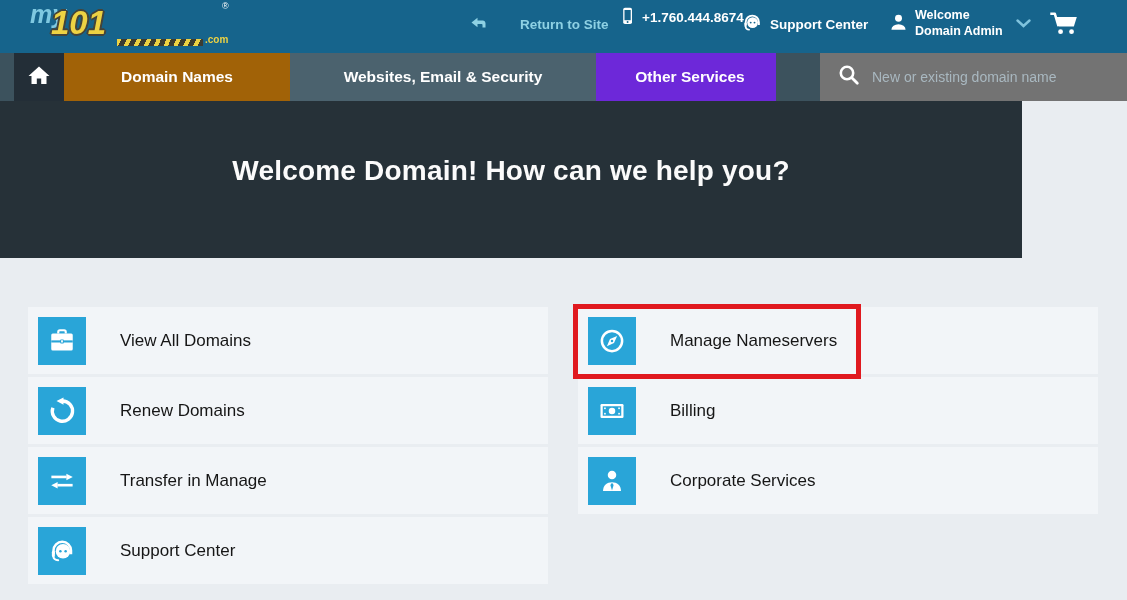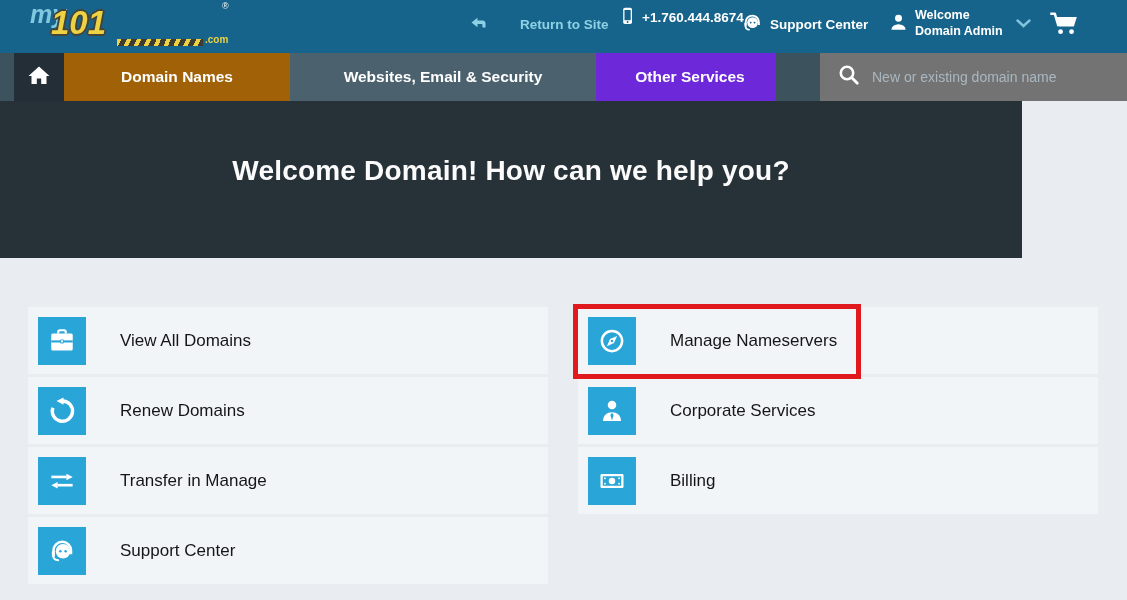--- a/index.html
+++ b/index.html
@@ -221,37 +221,37 @@
         <polygon points="7.9,16.1 10.4,10.4 16.1,7.9 13.6,13.6" fill="#fff"></polygon>
         <circle cx="12" cy="12" r="1" fill="#29a5d8"></circle>
       </svg>
     </span>
     <span class="menu-label">Manage Nameservers</span>
   </div>
 
   <div class="menu-row">
     <span class="menu-icon">
       <svg width="30" height="30" viewBox="0 0 24 24">
-        <circle cx="12" cy="7.2" r="3.4" fill="#fff"></circle>
-        <path d="M4.8 20 C4.8 15.5 8 12.9 12 12.9 C16 12.9 19.2 15.5 19.2 20 Z" fill="#fff"></path>
-        <polygon points="12,13.4 10.7,15.1 12,19.5 13.3,15.1" fill="#29a5d8"></polygon>
-      </svg>
-    </span>
-    <span class="menu-label">Corporate Services</span>
-  </div>
-
-  <div class="menu-row">
-    <span class="menu-icon">
-      <svg width="30" height="30" viewBox="0 0 24 24">
         <rect x="2.8" y="6.4" width="18.4" height="11.2" rx="1" fill="#fff"></rect>
         <rect x="4.6" y="8.2" width="14.8" height="7.6" fill="#29a5d8"></rect>
         <circle cx="12" cy="12" r="2.6" fill="#fff"></circle>
         <rect x="5.7" y="9.2" width="1.3" height="1.3" fill="#fff"></rect>
         <rect x="17" y="9.2" width="1.3" height="1.3" fill="#fff"></rect>
         <rect x="5.7" y="13.5" width="1.3" height="1.3" fill="#fff"></rect>
         <rect x="17" y="13.5" width="1.3" height="1.3" fill="#fff"></rect>
       </svg>
     </span>
     <span class="menu-label">Billing</span>
   </div>
+
+  <div class="menu-row">
+    <span class="menu-icon">
+      <svg width="30" height="30" viewBox="0 0 24 24">
+        <circle cx="12" cy="7.2" r="3.4" fill="#fff"></circle>
+        <path d="M4.8 20 C4.8 15.5 8 12.9 12 12.9 C16 12.9 19.2 15.5 19.2 20 Z" fill="#fff"></path>
+        <polygon points="12,13.4 10.7,15.1 12,19.5 13.3,15.1" fill="#29a5d8"></polygon>
+      </svg>
+    </span>
+    <span class="menu-label">Corporate Services</span>
+  </div>
 </div>
 
 <div class="highlight-box"></div>
 
 </body></html>

